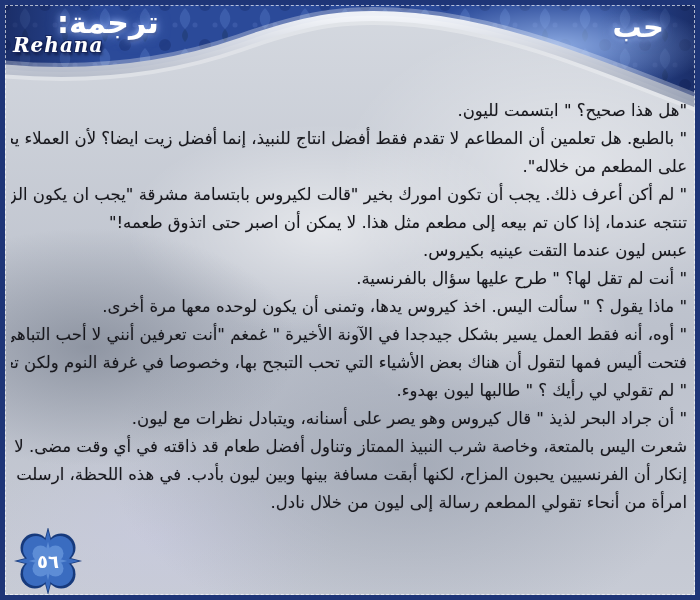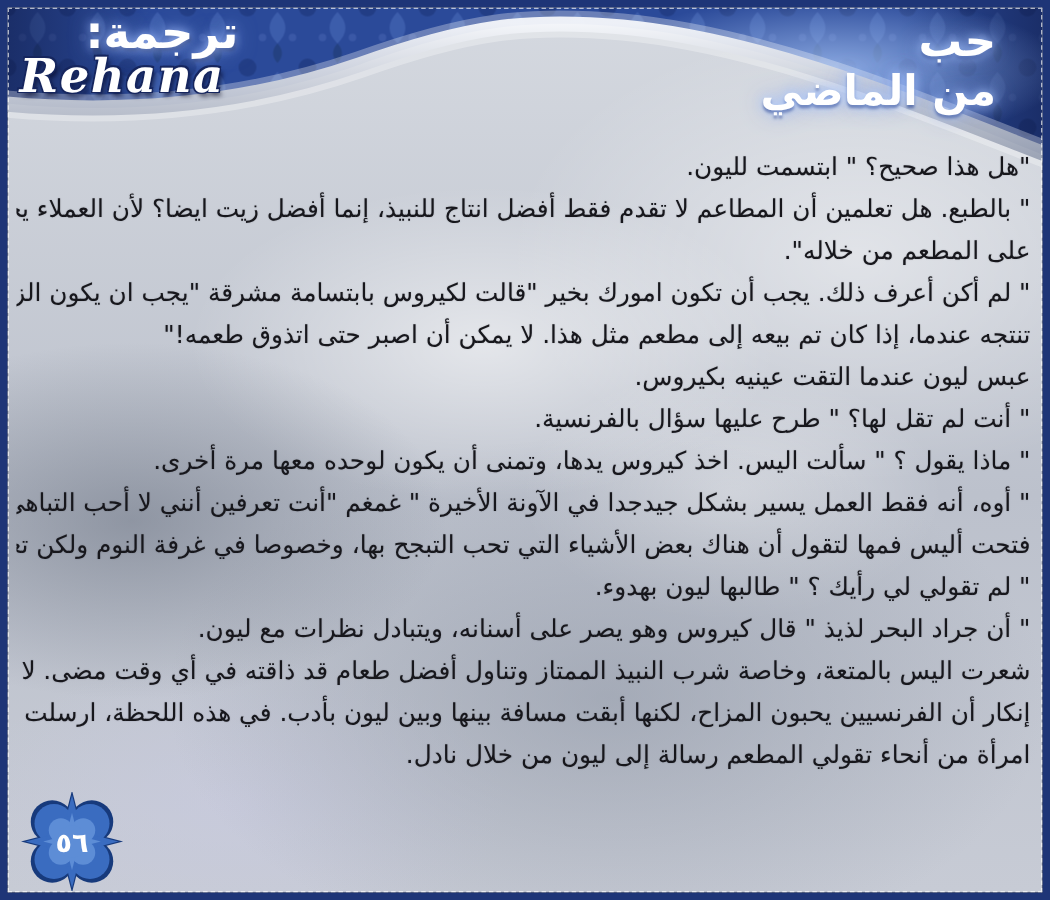--- a/index.html
+++ b/index.html
@@ -25,21 +25,21 @@
   }
   #headerSvg{position:absolute;top:0;left:0;display:block;}
   .hdr-text{position:absolute;color:#fff;direction:rtl;}
   #translatorLabel{
     top:0;left:52px;font-size:30px;font-weight:bold;
     text-shadow:0 0 7px rgba(160,190,255,.95),0 0 14px rgba(120,150,220,.8),1px 2px 2px rgba(15,25,70,.6);
   }
   #translatorName{
     top:28px;left:8px;direction:ltr;
     font-family:"DejaVu Serif", serif;font-style:italic;font-weight:bold;
-    font-size:31px;letter-spacing:1px;color:#fff;
+    font-size:20px;letter-spacing:1px;color:#fff;
     text-shadow:-1px -1px 0 #16265e,1px -1px 0 #16265e,-1px 1px 0 #16265e,1px 1px 0 #16265e,2px 3px 3px rgba(0,0,25,.55);
   }
   #bookTitle{
     top:6px;left:439px;width:220px;text-align:right;line-height:33px;
     font-weight:bold;
     text-shadow:0 0 7px rgba(170,200,255,.95),0 0 15px rgba(130,160,235,.85),0 2px 2px rgba(25,45,115,.75);
   }
   #bookTitle .t1{font-size:29px;}
   #bookTitle .t2{font-size:28px;}
   #bodyText{
@@ -93,21 +93,20 @@
     <path d="M0,64 C80,72 160,64 235,38 C305,13 345,7 410,13 C505,22 600,62 690,98 L690,0 L0,0 Z" fill="url(#shade)"></path>
     <ellipse cx="550" cy="42" rx="155" ry="50" fill="url(#titleGlow)" clip-path="url(#blueClip)"></ellipse>
     <path d="M-5,64 C80,72 160,64 235,38 C305,13 345,7 410,13 C505,22 600,62 695,99" fill="none" stroke="#ffffff" stroke-width="18" opacity="0.3"></path>
     <path d="M-5,64 C80,72 160,64 235,38 C305,13 345,7 410,13 C505,22 600,62 695,99" fill="none" stroke="url(#silver)" stroke-width="10" opacity="0.95"></path>
   </svg>
 
   <div id="translatorLabel" class="hdr-text">ترجمة:</div>
   <div id="translatorName" class="hdr-text">Rehana</div>
   <div id="bookTitle" class="hdr-text">
     <div class="t1">حب</div>
-    <div class="t2">من الماضي</div>
   </div>
 
   <div id="bodyText">
 
   <div class="bline">"هل هذا صحيح؟ " ابتسمت لليون.</div>
       <div class="bline">" بالطبع. هل تعلمين أن المطاعم لا تقدم فقط أفضل انتاج للنبيذ، إنما أفضل زيت ايضا؟ لأن العملاء يحكمون</div>
       <div class="bline">على المطعم من خلاله".</div>
       <div class="bline">" لم أكن أعرف ذلك. يجب أن تكون امورك بخير "قالت لكيروس بابتسامة مشرقة "يجب ان يكون الزيت الذي</div>
       <div class="bline">تنتجه عندما، إذا كان تم بيعه إلى مطعم مثل هذا. لا يمكن أن اصبر حتى اتذوق طعمه!"</div>
       <div class="bline">عبس ليون عندما التقت عينيه بكيروس.</div>

